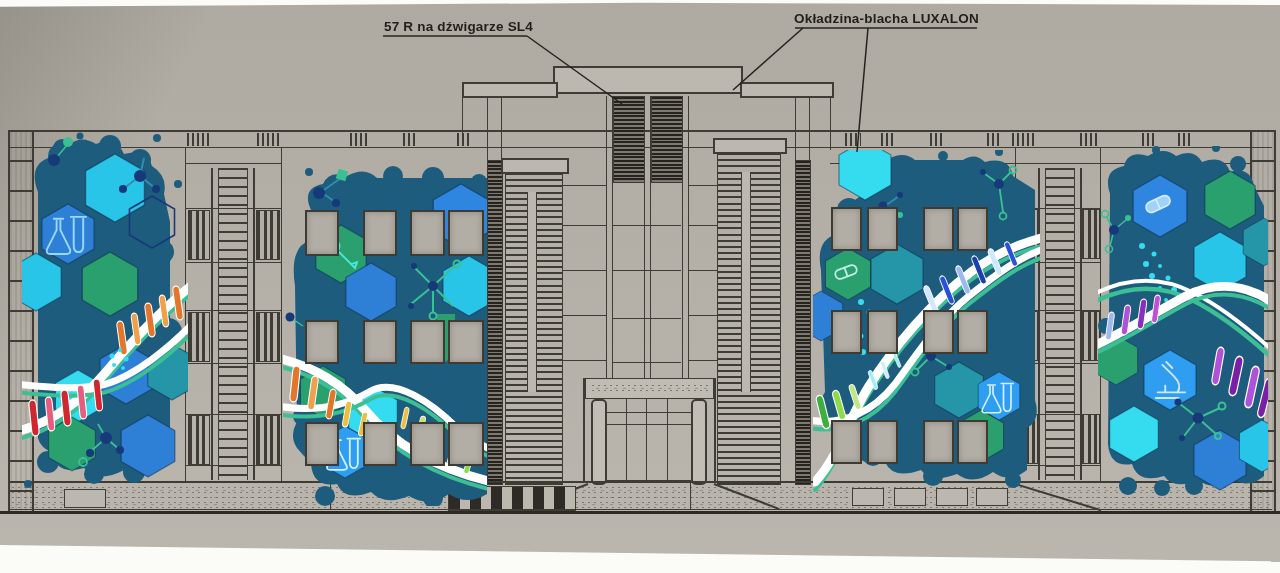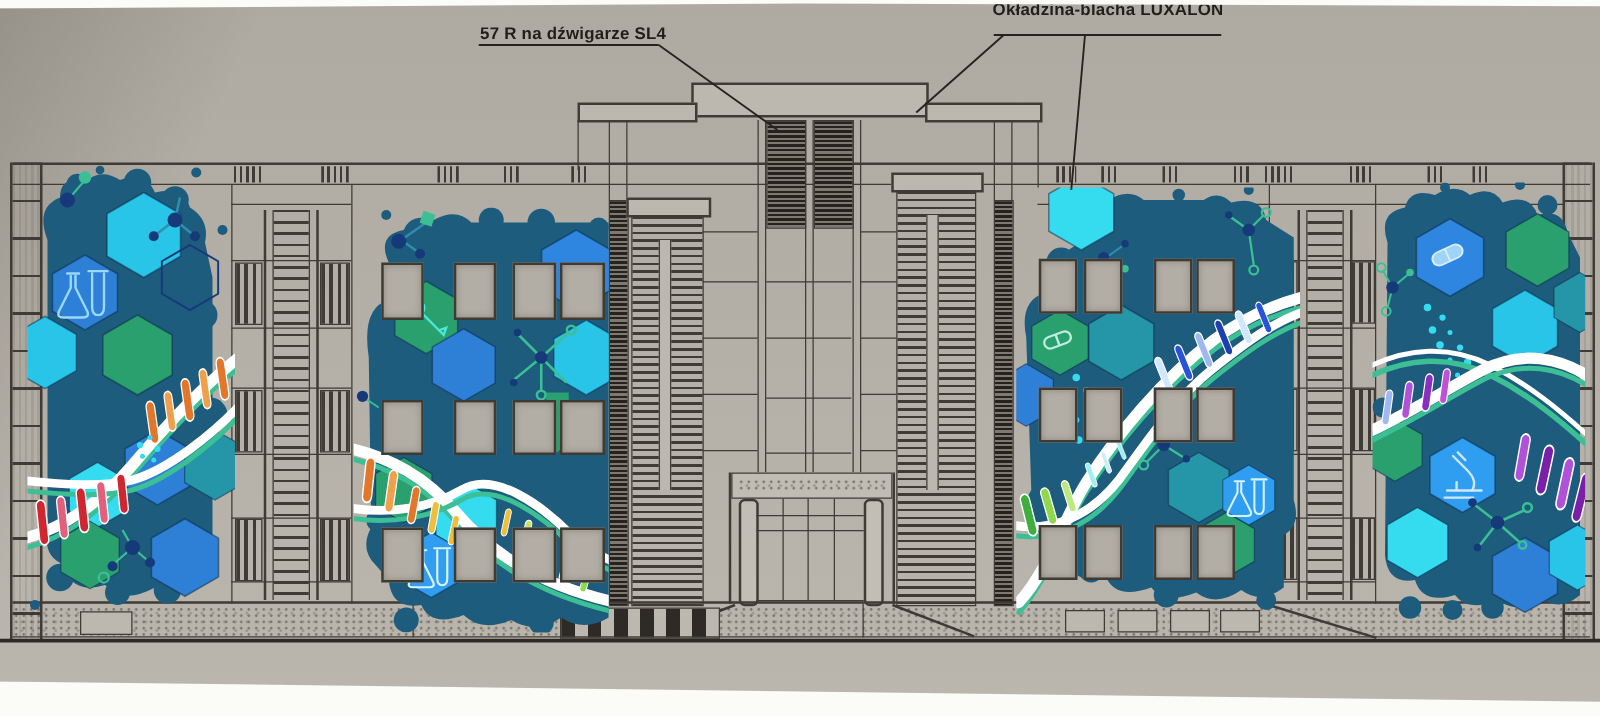--- a/index.html
+++ b/index.html
@@ -565,17 +565,17 @@
   <svg class="ann-svg" width="1280" height="573">
     <g stroke="#26231e" stroke-width="1.5" fill="none">
       <line x1="383" y1="36" x2="527" y2="36"></line>
       <line x1="527" y1="36" x2="622" y2="104"></line>
       <line x1="795" y1="28" x2="977" y2="28"></line>
       <line x1="803" y1="28" x2="733" y2="90"></line>
       <line x1="868" y1="28" x2="857" y2="152"></line>
     </g>
   </svg>
   <div class="label" style="left:384px;top:19px">57 R na dźwigarze SL4</div>
-  <div class="label" style="left:794px;top:0">Okładzina-blacha LUXALON</div>
+  <div class="label" style="left:794px;top:11px">Okładzina-blacha LUXALON</div>
 
   <div class="paper-top"></div>
   <div class="paper-bottom"></div>
 </div>
 
 </body></html>

